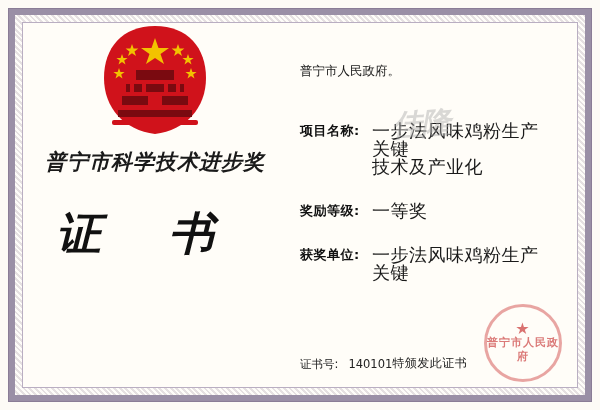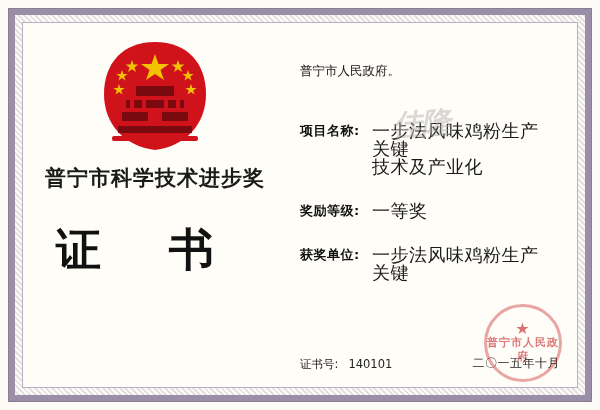--- a/index.html
+++ b/index.html
@@ -61,23 +61,24 @@
     right: 23px;
     bottom: 23px;
     background: #fffdf8;
     box-sizing: border-box;
   }
 
   
   .left-panel {
     position: absolute;
     left: 30px;
-    top: 38px;
+    top: 22px;
     width: 250px;
     height: 330px;
+    font-style: italic;
   }
   .emblem {
     position: relative;
     width: 126px;
     height: 118px;
     margin: 0 auto 6px auto;
   }
   .emblem svg { display: block; }
 
   .award-title {
@@ -143,21 +144,21 @@
   }
   .field-value .v2 { display: block; }
 
   
   .footer {
     position: absolute;
     left: 300px;
     bottom: 38px;
     width: 260px;
     display: flex;
-    justify-content: space-between;
+    justify-content: flex-start;
     align-items: flex-end;
   }
   .cert-no {
     font-family: "DejaVu Sans", sans-serif;
     font-size: 11.5px;
     color: #222222;
   }
   .cert-no .no-label { margin-right: 10px; }
   .cert-date {
     font-family: "DejaVu Sans", sans-serif;
@@ -288,21 +289,21 @@
         </div>
       </div>
 
     </div>
   </div>
 
   <div class="footer">
     <div class="cert-no">
       <span class="no-label">证书号:</span><span>140101</span>
     </div>
-    <div class="cert-date">二〇一五年十月</div>
+    <div class="cert-date">特颁发此证书</div>
   </div>
 
   <div class="seal">
     <div class="seal-inner">
       <span class="seal-star">★</span>
       <span>普宁市人民政府</span>
     </div>
   </div>
 
   <div class="watermark">佳隆</div>

